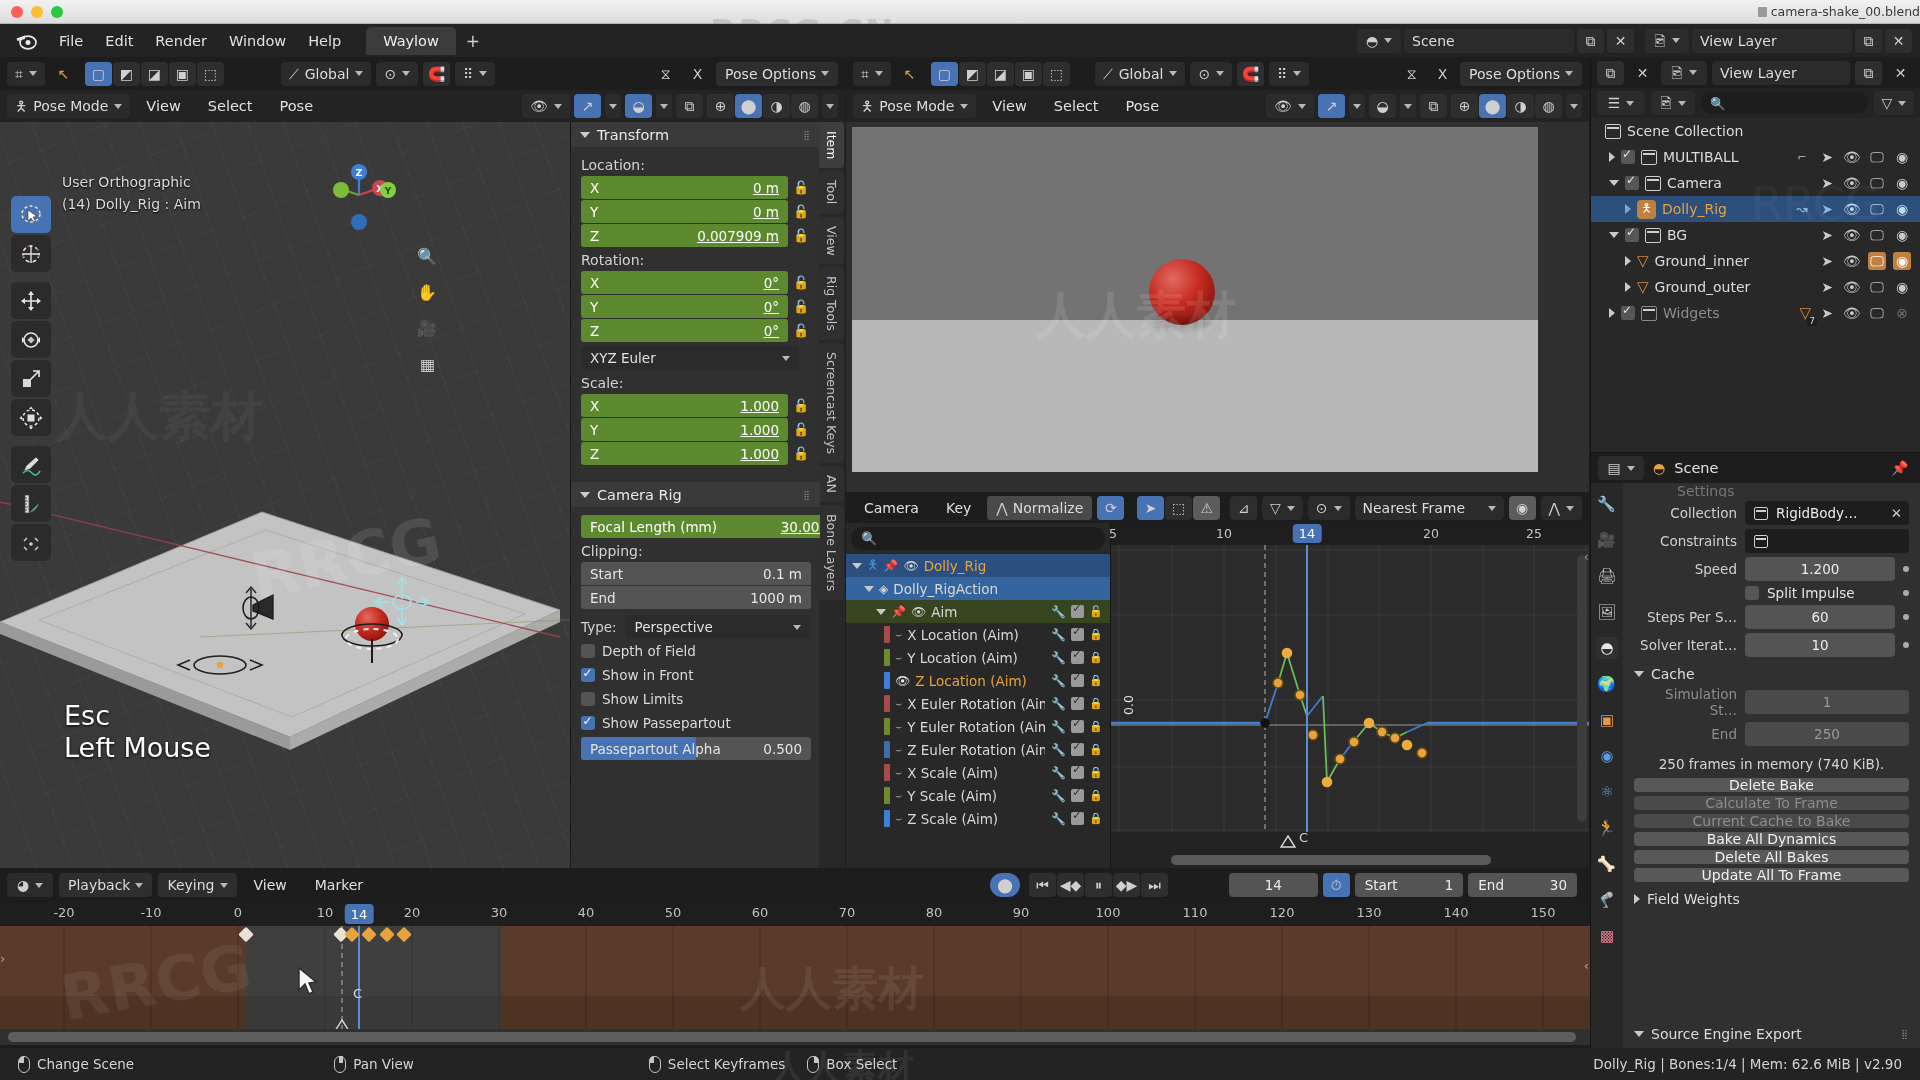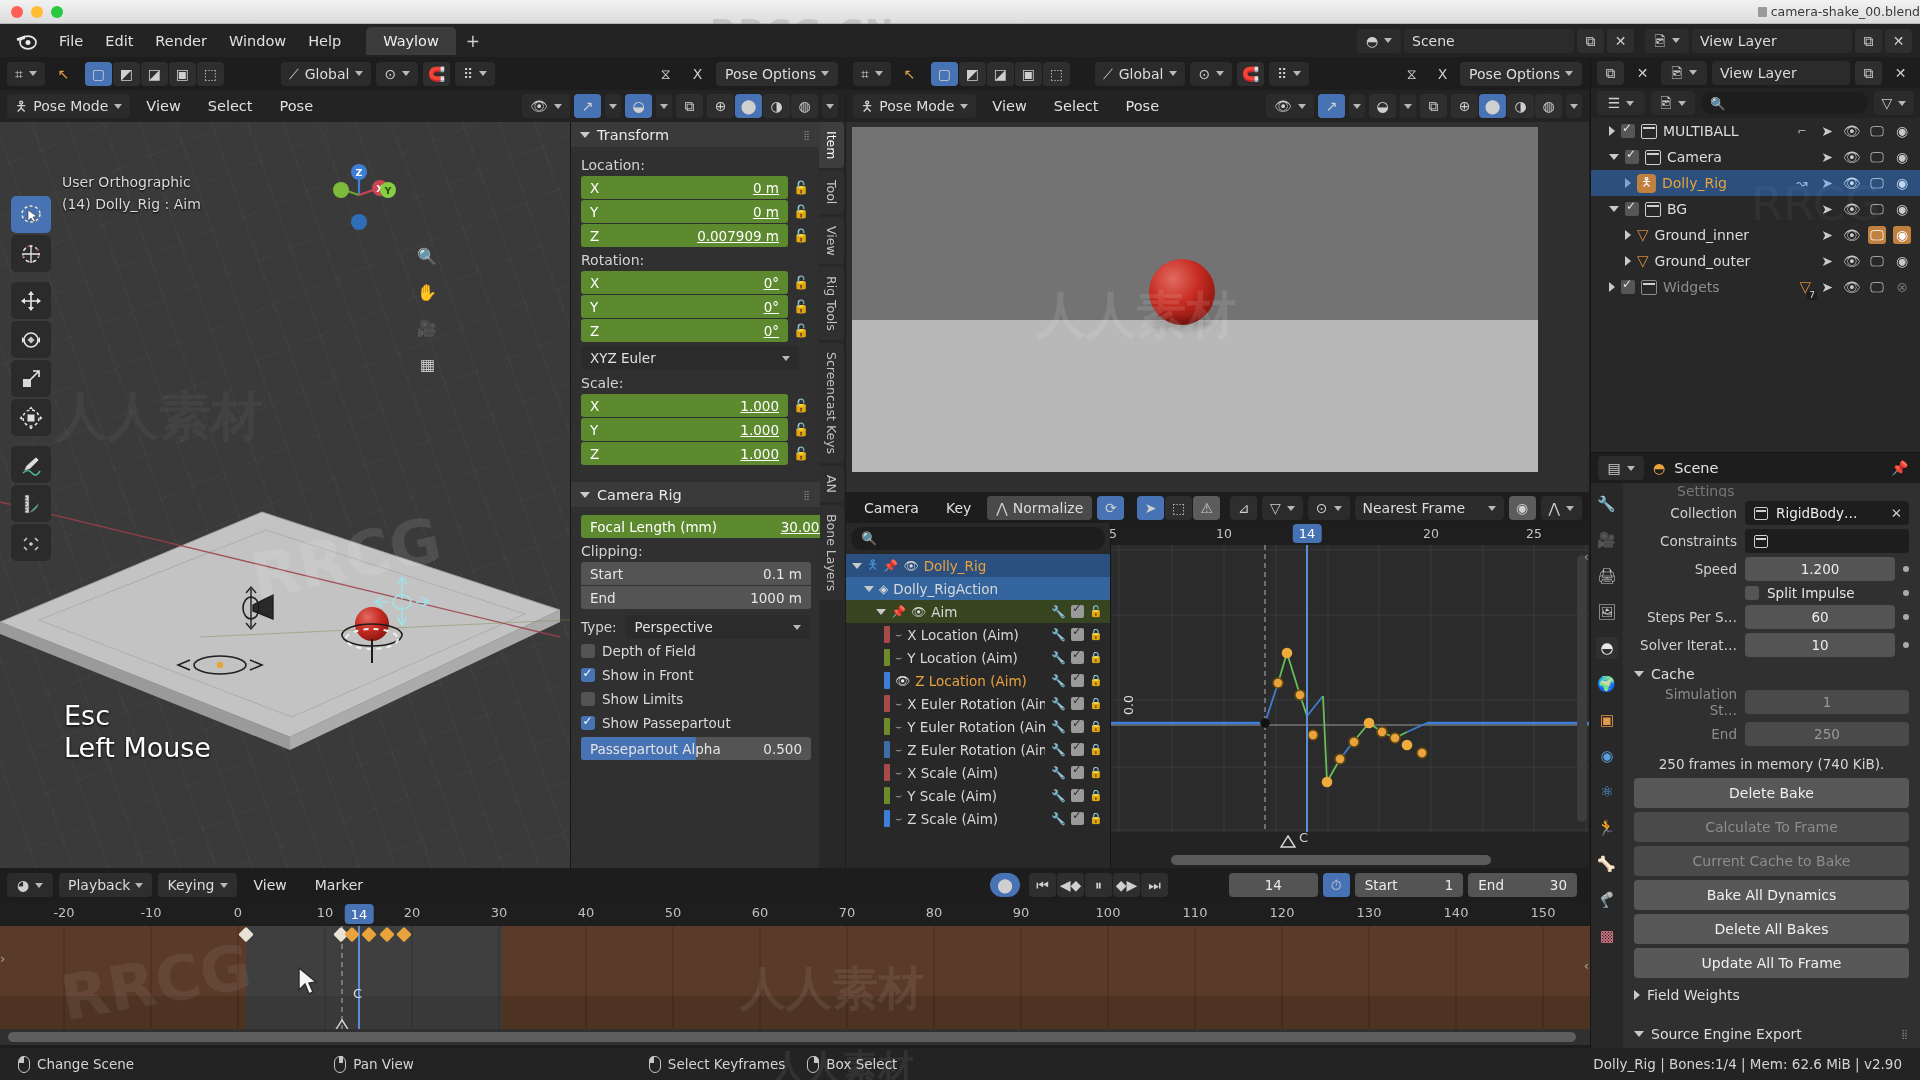--- a/index.html
+++ b/index.html
@@ -182,21 +182,21 @@
   .pr-tab { width:22px; height:22px; display:flex; align-items:center; justify-content:center; font-size:15px; }
   .pr-body { position:absolute; left:32px; top:30px; right:0; bottom:0; overflow:hidden; padding:0 0 0 0; }
   .pr-row { display:flex; align-items:center; gap:8px; margin:4px 11px; }
   .pr-lab { width:103px; text-align:right; font-size:13.5px; color:#d0d0d0; }
   .pr-lab.dim { color:#8d8d8d; }
   .pr-field { flex:1; height:24px; background:#545454; border-radius:4px; display:flex;
     align-items:center; justify-content:center; font-size:13.5px; color:#ececec; position:relative; }
   .pr-field.dark { background:#1d1d1d; justify-content:flex-start; padding-left:9px; gap:8px; }
   .pr-field.dim { color:#9a9a9a; background:#4a4a4a; }
   .dot { width:6px; height:6px; border-radius:50%; background:#aaa; flex:0 0 6px; }
-  .pr-btn { height:30px; margin:4px 11px; background:#585858; border-radius:4px;
+  .pr-btn { height:14px; margin:4px 11px; background:#585858; border-radius:4px;
     display:flex; align-items:center; justify-content:center; font-size:14px; color:#f0f0f0; }
   .pr-btn.dis { background:#4a4a4a; color:#8d8d8d; }
   .pr-note { text-align:center; font-size:13.5px; color:#d6d6d6; margin:10px 0 6px; }
   .pr-sec { display:flex; align-items:center; gap:7px; margin:9px 11px 4px; font-size:14px; color:#ddd; }
 
   
   .timeline { position:absolute; left:0; top:869px; width:1590px; height:176px; background:#232323; }
   .tl-header { height:32px; background:#1d1d1d; display:flex; align-items:center; gap:6px; padding:0 7px; }
   .tl-ruler { position:absolute; left:0; top:32px; width:100%; height:25px; background:#1e1e1e; }
   .tl-tick { position:absolute; top:4px; font-size:13px; color:#c0c0c0; transform:translateX(-50%); }
@@ -1073,20 +1073,24 @@
       <div class="ol-search">
           <span>🔍</span>
         </div>
       <div class="ddn" style="width:40px;justify-content:center">
           <span class="iconglyph">▽</span>
           <span class="chev"></span>
         </div>
     </div>
 
     <div>
+      <div class="ol-row" style="padding-left:14px">
+        <div class="coll-ico"></div>
+        <span>Scene Collection</span>
+      </div>
 
       <div class="ol-row" style="padding-left:18px">
         <div class="tri-r"></div>
         <div class="ol-ck on"></div>
         <div class="coll-ico"></div>
         <span>MULTIBALL</span>
         <div class="ol-right">
           <div class="ol-ico" style="font-size:11px">⌐</div>
           <div class="ol-ico">➤</div>
           <div class="ol-ico">👁</div>

